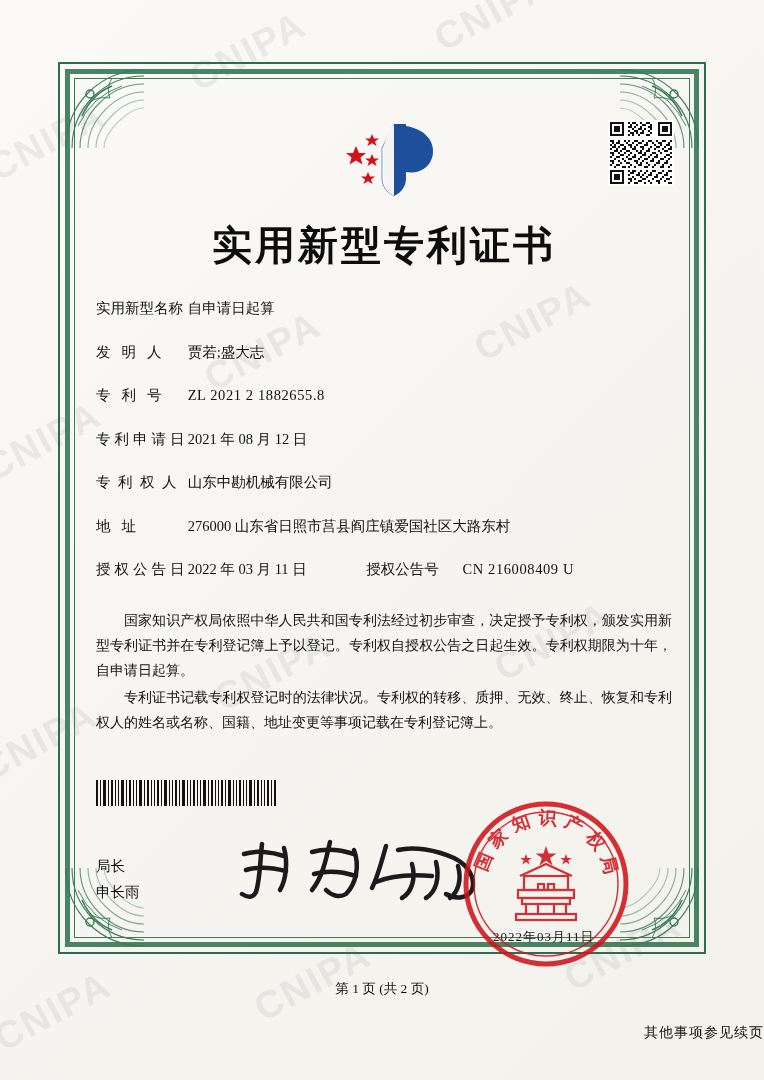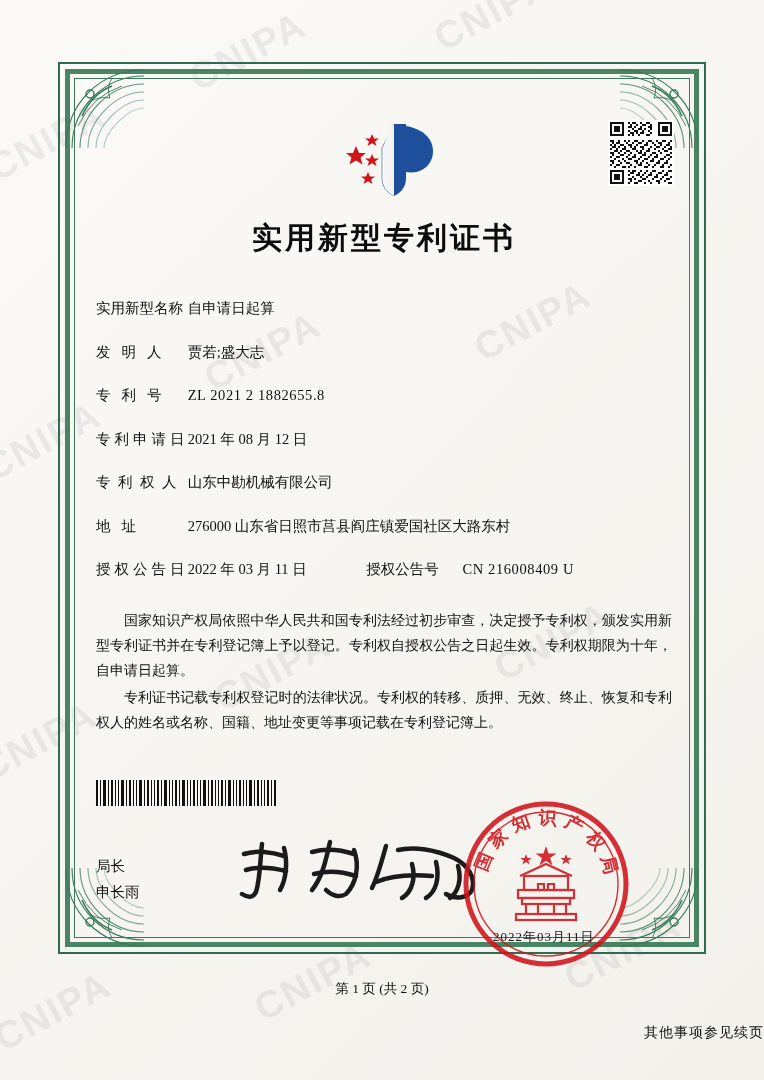--- a/index.html
+++ b/index.html
@@ -95,21 +95,21 @@
     position: absolute;
     right: -2px; top: 12px;
     width: 66px; height: 66px;
   }
 
   #title {
     position: absolute;
     left: 0; top: 110px;
     width: 576px;
     text-align: center;
-    font-size: 30px;
+    font-size: 40px;
     font-weight: bold;
     letter-spacing: 3px;
     color: #0d0d0d;
     font-family: Liberation Serif, serif;
   }
 
   #fields {
     position: absolute;
     left: 0; top: 190px;
     width: 576px;

